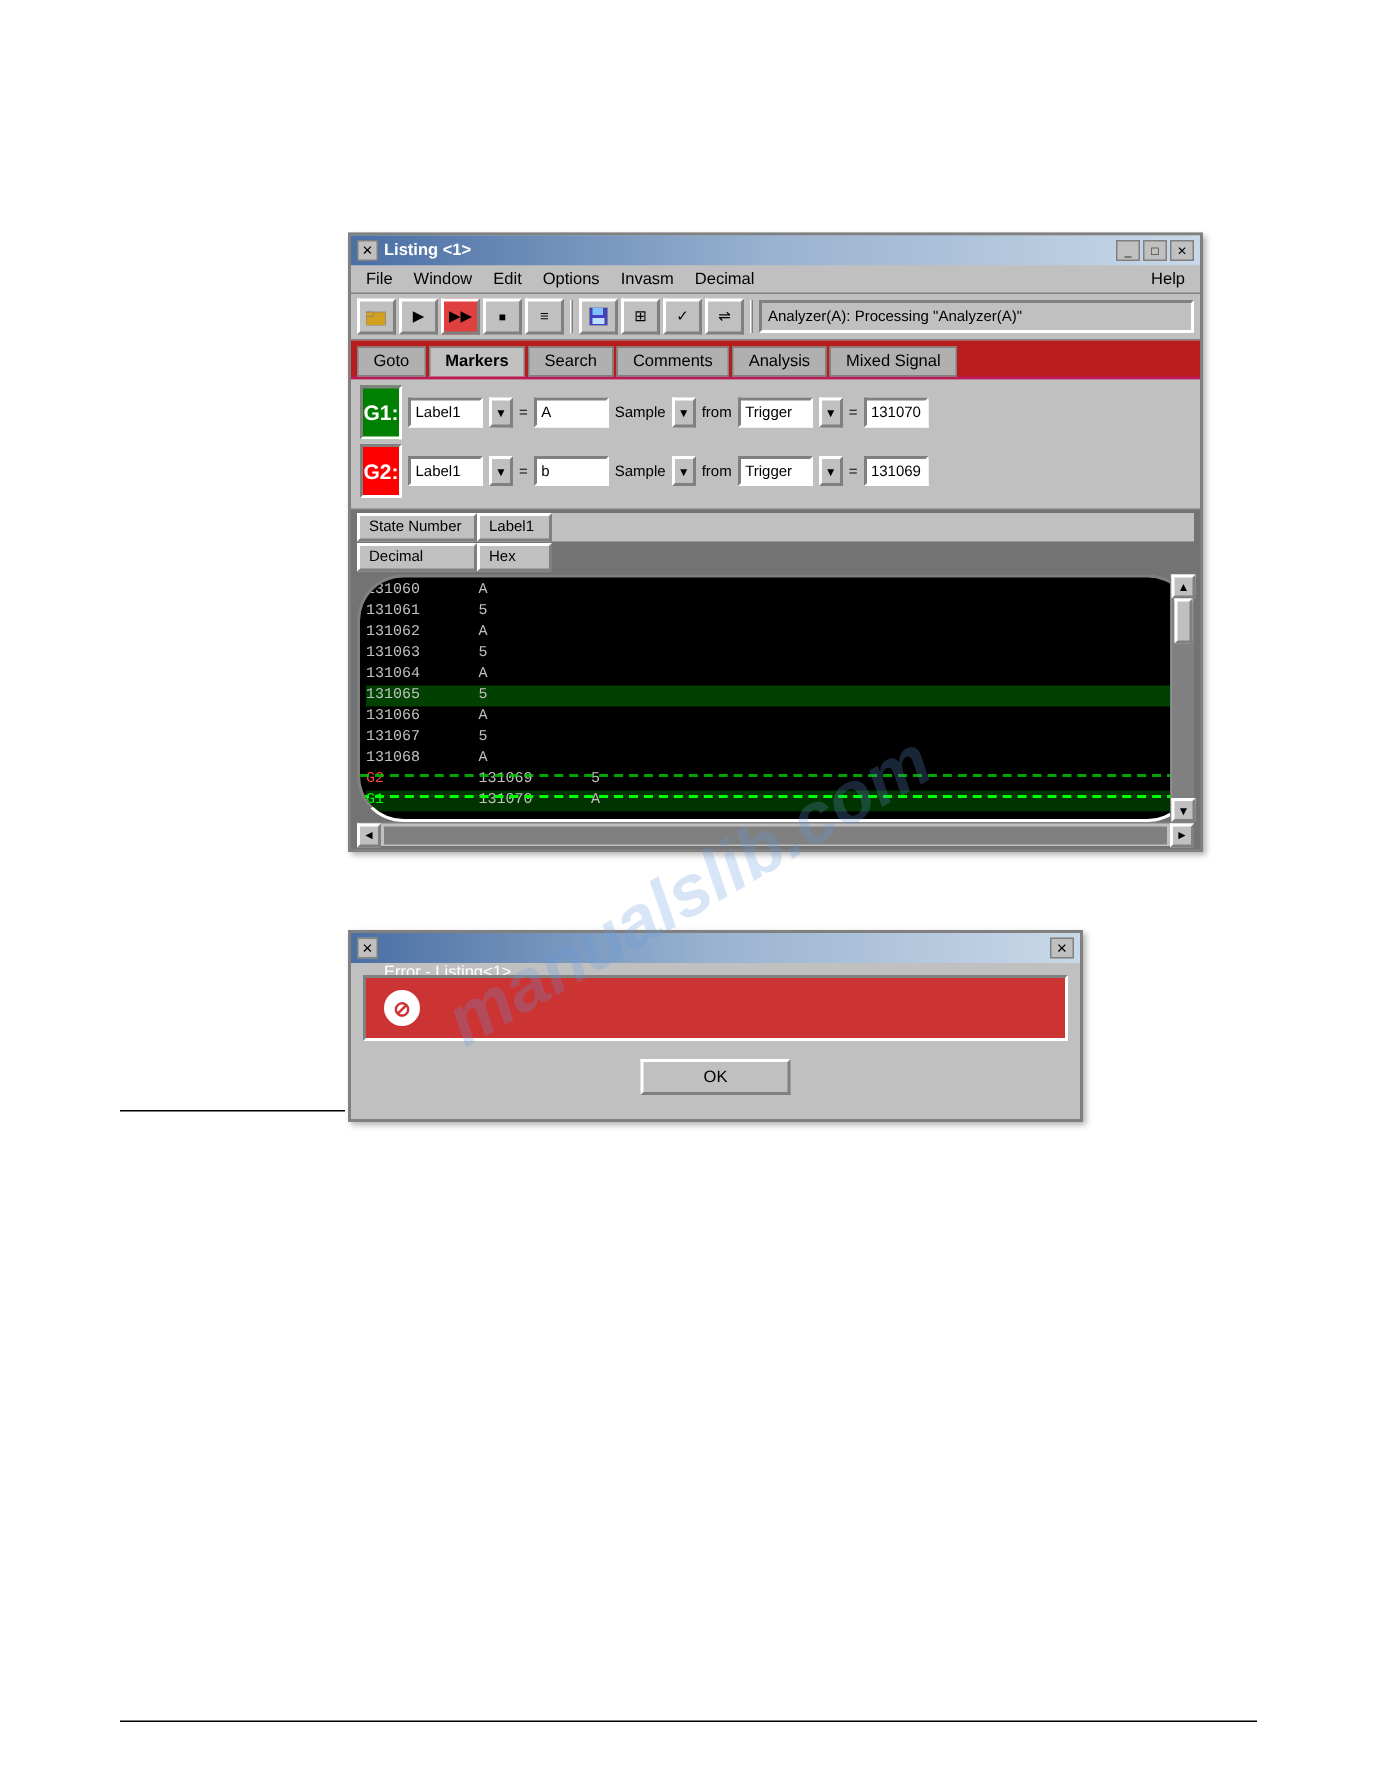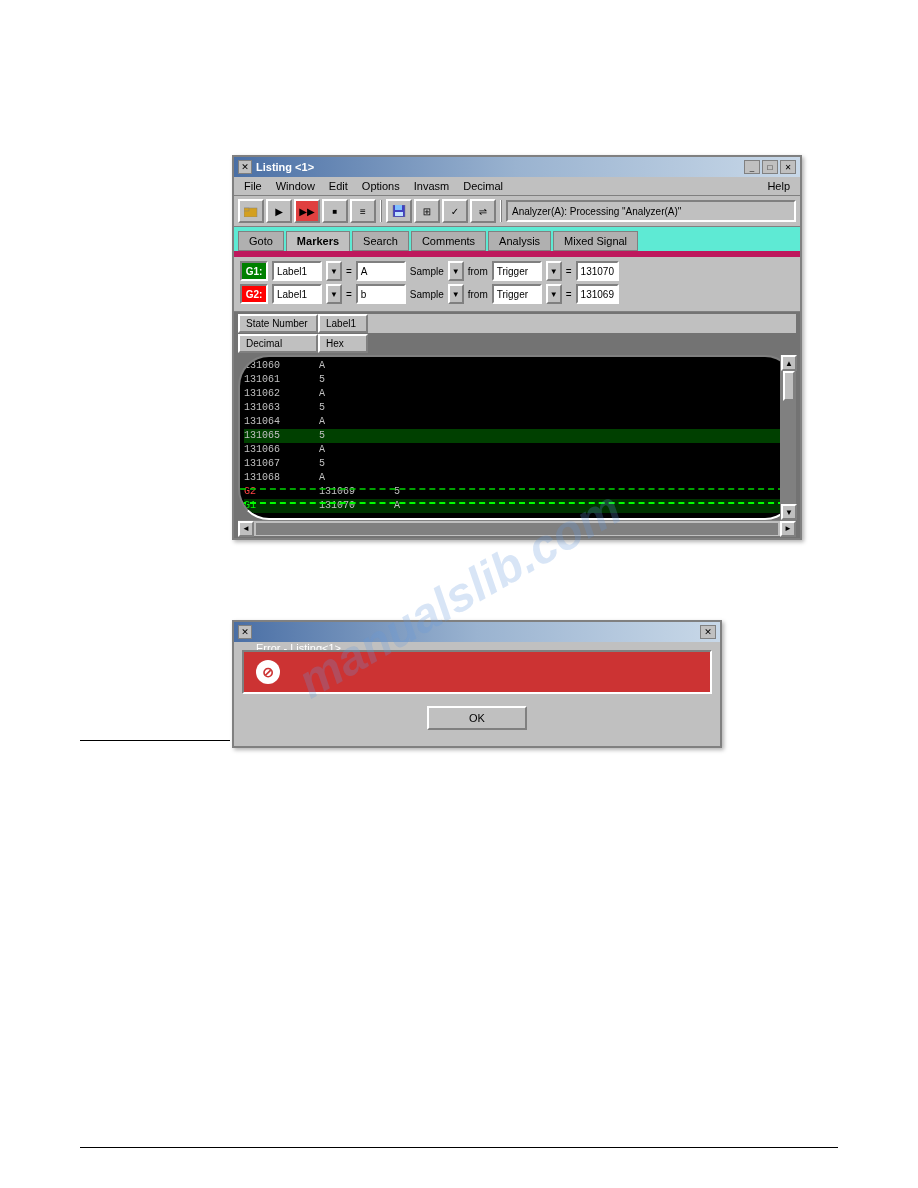--- a/index.html
+++ b/index.html
@@ -140,23 +140,23 @@
       border: 2px solid;
       border-color: #808080 #ffffff #ffffff #808080;
       padding: 2px 4px;
       font-size: 10px;
       display: flex;
       align-items: center;
     }
 
     
     .tab-panel {
-      background: #5eead4;
+      background: #b91c1c;
       padding: 4px 4px 0 4px;
-      border-bottom: 6px solid #be185d;
+      border-bottom: 2px solid #be185d;
     }
     .tabs {
       display: flex;
       gap: 2px;
       margin-bottom: 0;
     }
     .tab {
       padding: 3px 10px;
       font-size: 11px;
       border: 1px solid #808080;
@@ -183,22 +183,22 @@
       border-bottom: 1px solid #808080;
     }
     .marker-row {
       display: flex;
       align-items: center;
       gap: 4px;
       margin-bottom: 3px;
     }
     .marker-label-btn {
       width: 28px;
-      height: 20px;
-      font-size: 10px;
+      height: 36px;
+      font-size: 14px;
       font-weight: bold;
       border: 2px solid;
       border-color: #808080 #ffffff #ffffff #808080;
       display: flex;
       align-items: center;
       justify-content: center;
       cursor: pointer;
       color: white;
     }
     .marker-g1 { background: #008000; }

